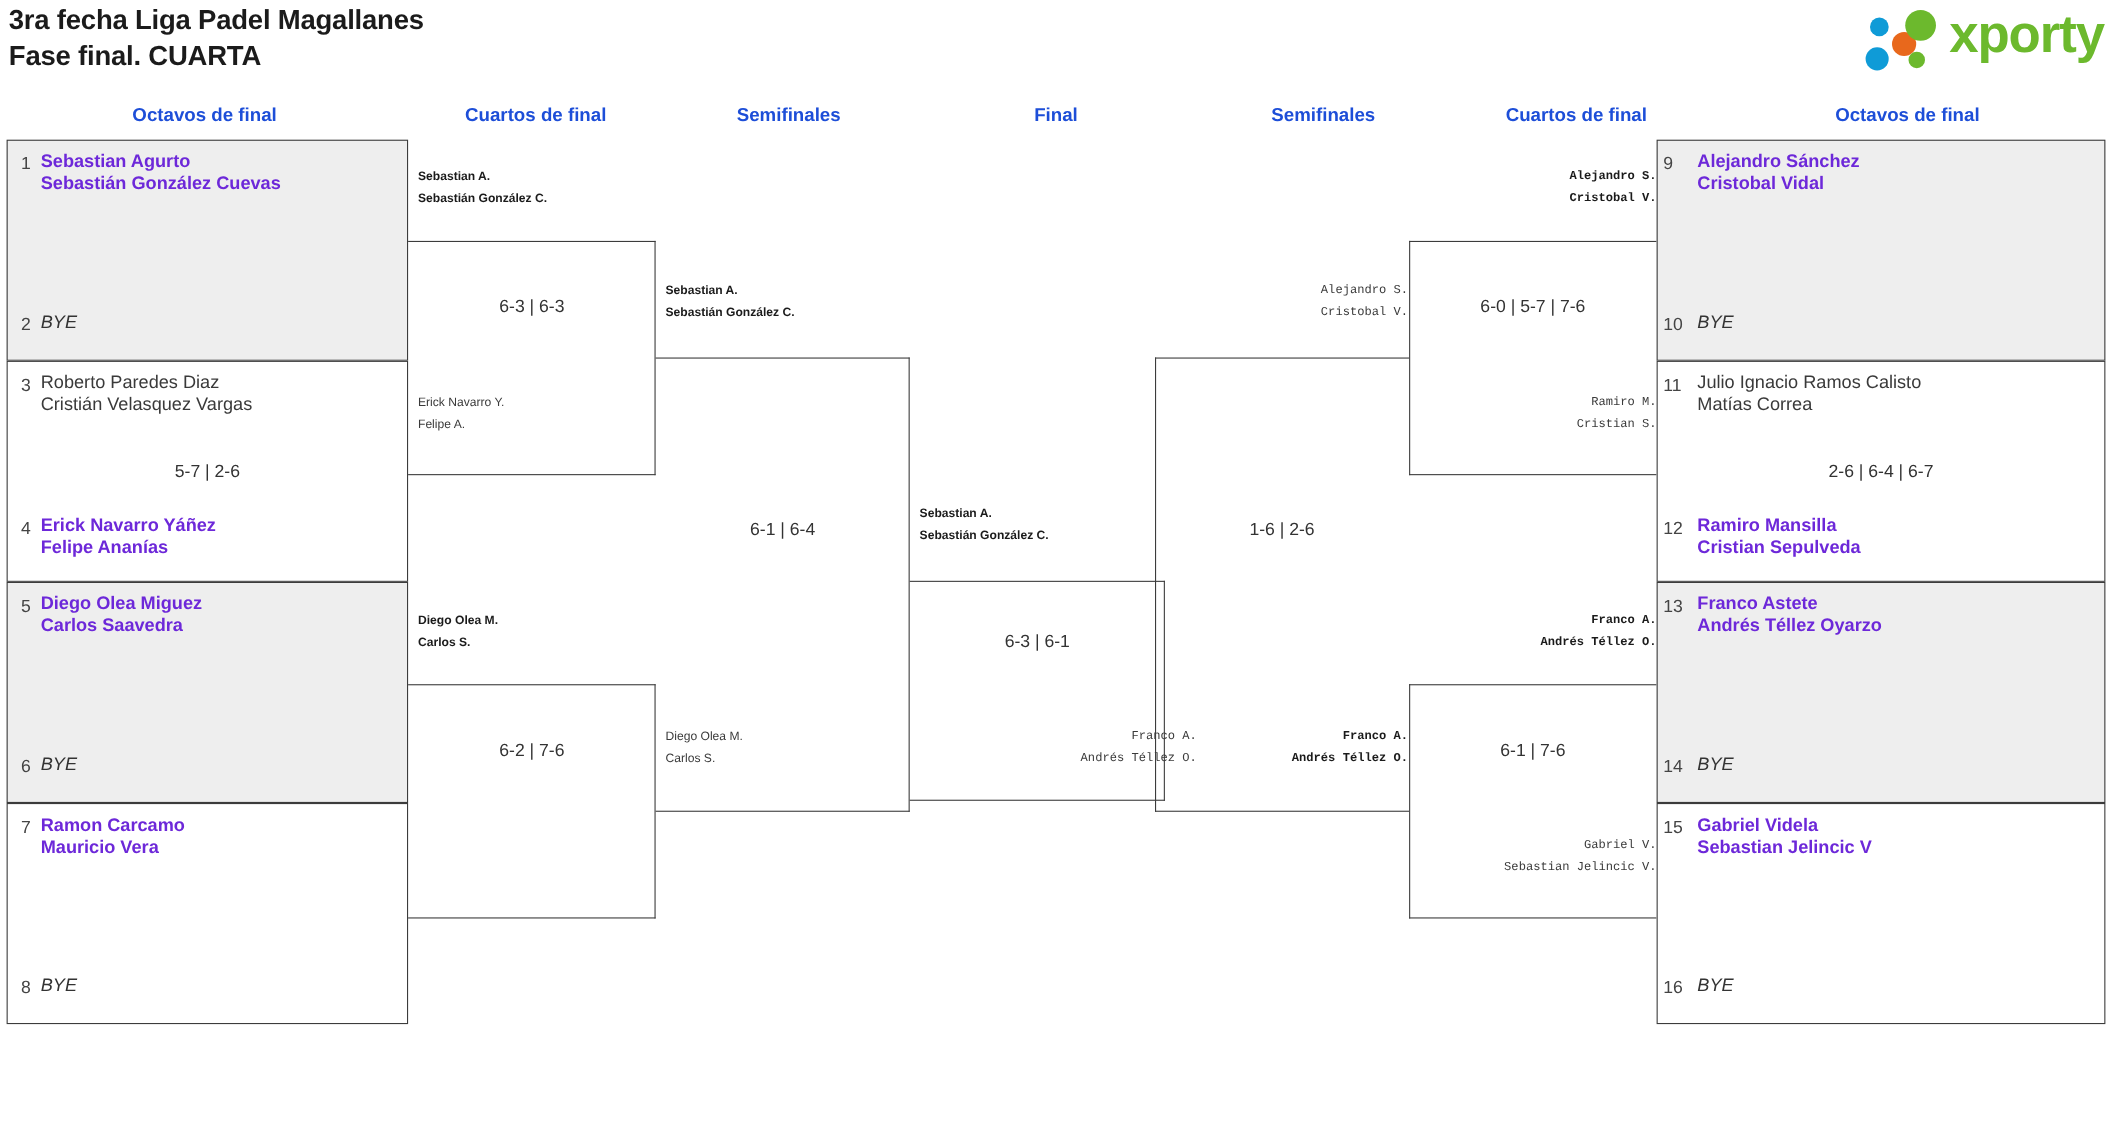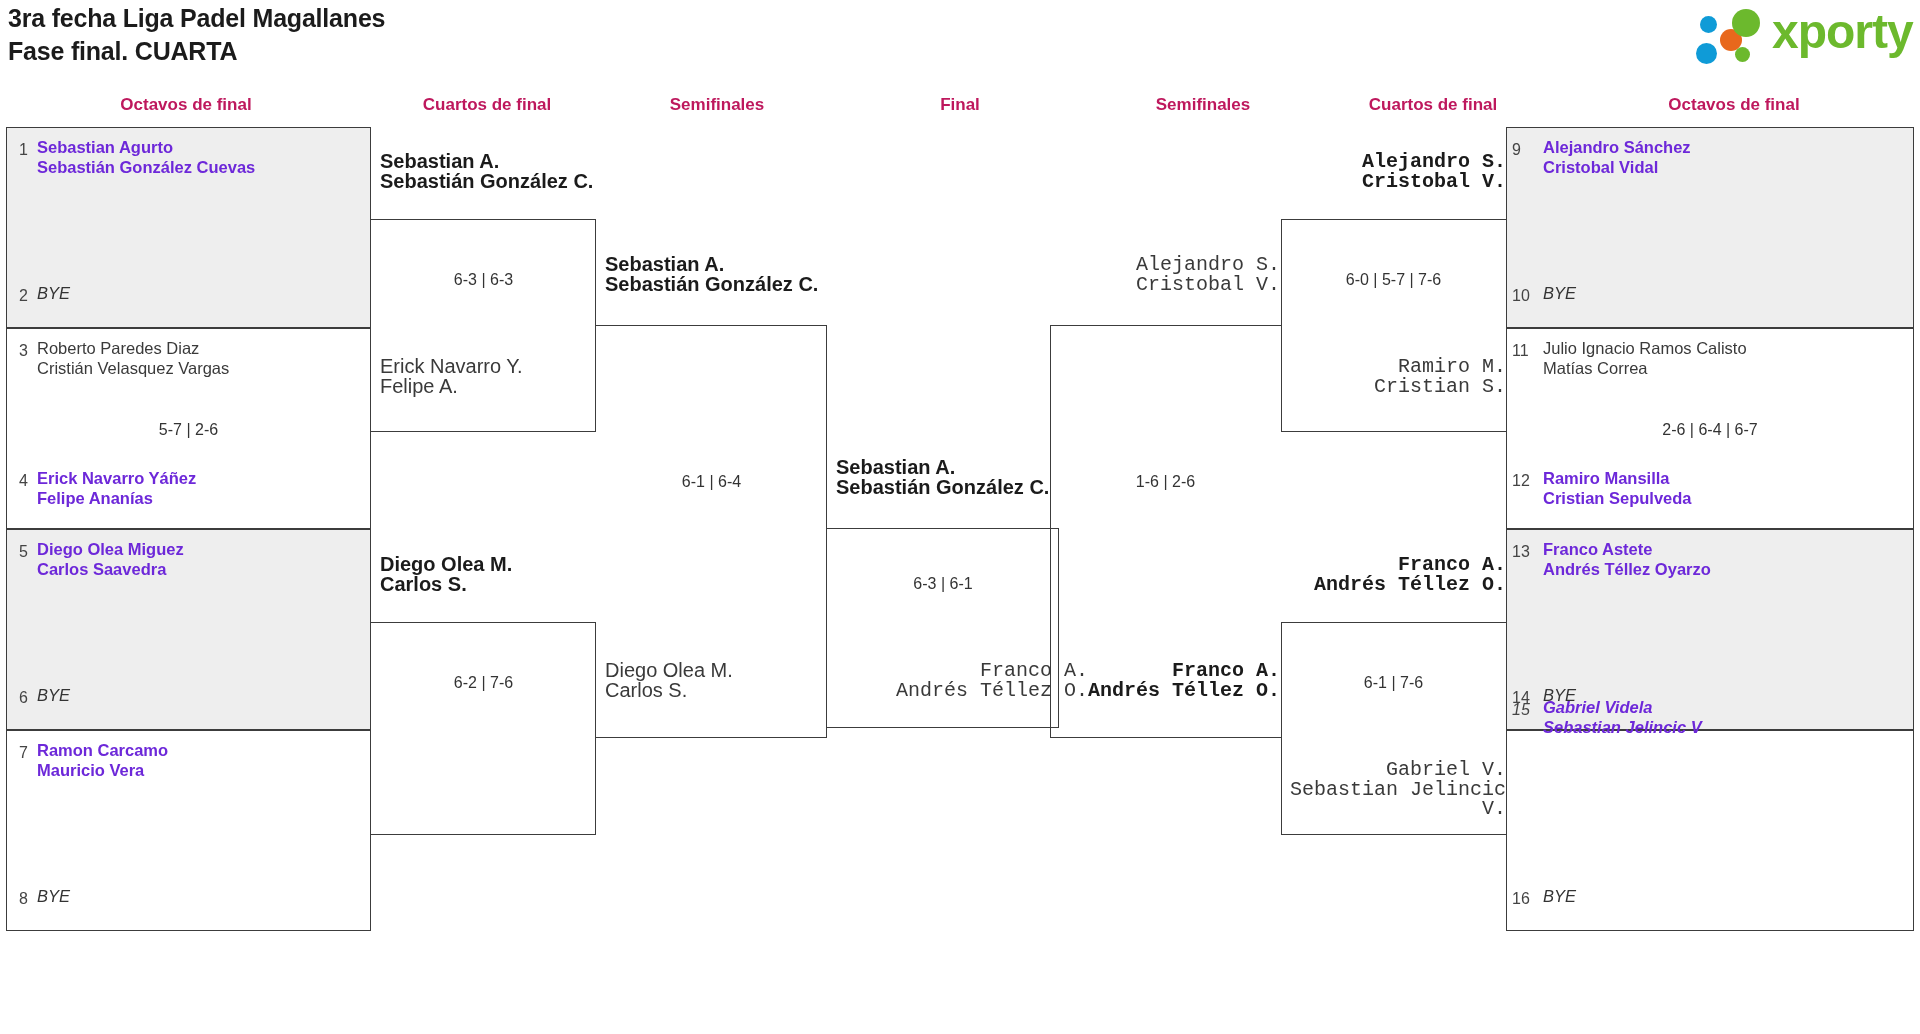--- a/index.html
+++ b/index.html
@@ -11,36 +11,36 @@
   }
   .stage{position:absolute;left:0;top:0;width:1920px;height:1034px;}
 
   
   .title{position:absolute;left:8px;top:2px;font-size:25px;font-weight:bold;line-height:33px;letter-spacing:-0.2px;white-space:pre;}
   .logo{position:absolute;right:8px;top:6px;width:216px;height:56px;}
   .logo-text{position:absolute;left:76px;top:-2px;font-size:48px;font-weight:bold;color:#6cb92d;letter-spacing:-1px;line-height:56px;}
   .dot{position:absolute;border-radius:50%;}
 
   
-  .round-head{position:absolute;font-size:17px;font-weight:bold;text-align:center;color:#be185d;top:95px;}
+  .round-head{position:absolute;font-size:17px;font-weight:bold;text-align:center;color:#1d4ed8;top:95px;}
   .seedbox{position:absolute;box-sizing:border-box;border:1px solid #3c3c3c;background:#ffffff;}
   .seedbox.shaded{background:#eeeeee;}
   .seedrow{position:absolute;box-sizing:border-box;display:flex;align-items:flex-start;}
   .seednum{font-size:16px;color:#444;width:22px;flex:0 0 22px;text-align:right;padding-top:3px;}
   .seednum.r{text-align:left;}
   .names{font-size:16.5px;line-height:19.5px;padding-left:9px;white-space:pre-line;}
   .names.bye{font-size:16.5px;color:#333;font-style:italic;}
   .w{font-weight:bold;color:#6d28d9;}
   .l{font-weight:normal;color:#3a3a3a;}
 
   .matchbox{position:absolute;box-sizing:border-box;border:1px solid #3c3c3c;}
   .mb-noL{border-left:none;}
   .mb-noR{border-right:none;}
 
-  .label{position:absolute;font-size:20px;line-height:19.5px;white-space:pre-line;}
+  .label{position:absolute;font-size:11px;line-height:19.5px;white-space:pre-line;}
   .label.r{text-align:right;font-family:Liberation Mono, monospace;}
   .score{position:absolute;font-size:16px;color:#333;white-space:nowrap;}
 </style>
 </head>
 <body>
 
 <div class="stage">
 
   <div class="title"><span>3ra fecha Liga Padel Magallanes</span>
 <span>Fase final. CUARTA</span></div>
@@ -187,21 +187,21 @@
   </div>
   <div class="seedrow" style="left:1512px;top:540px;width:400px;">
     <span class="seednum r">13</span>
     <span class="names w">Franco Astete
 Andrés Téllez Oyarzo</span>
   </div>
   <div class="seedrow" style="left:1512px;top:686px;width:400px;">
     <span class="seednum r">14</span>
     <span class="names bye">BYE</span>
   </div>
-  <div class="seedrow" style="left:1512px;top:698px;width:400px;font-style:italic;">
+  <div class="seedrow" style="left:1512px;top:741px;width:400px;">
     <span class="seednum r">15</span>
     <span class="names w">Gabriel Videla
 Sebastian Jelincic V</span>
   </div>
   <div class="seedrow" style="left:1512px;top:887px;width:400px;">
     <span class="seednum r">16</span>
     <span class="names bye">BYE</span>
   </div>
 
 </div>

